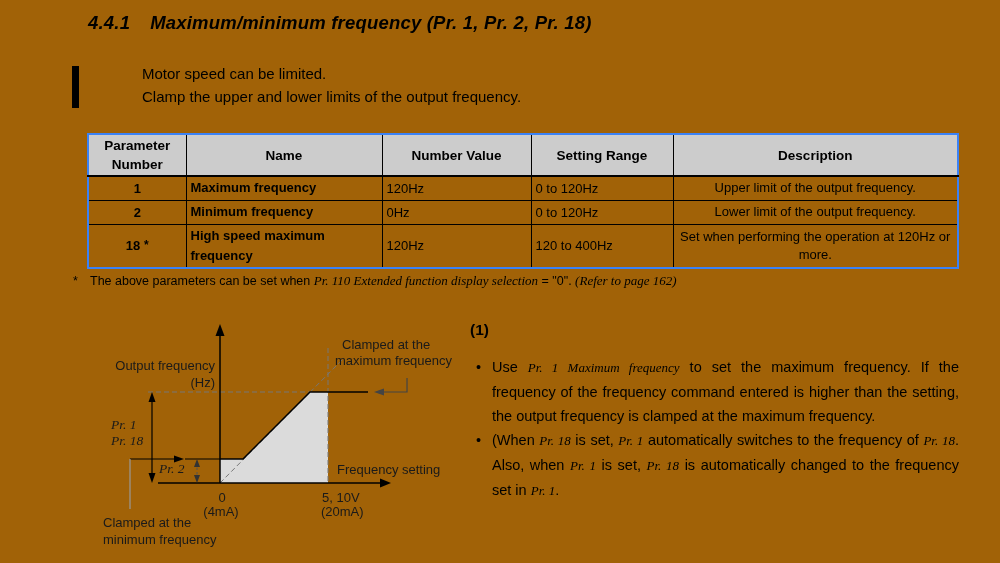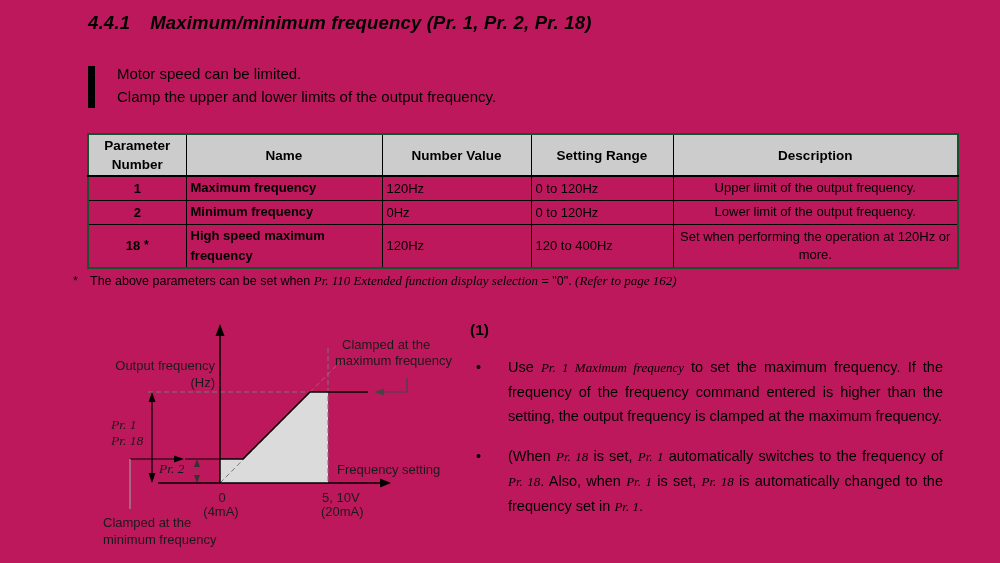--- a/index.html
+++ b/index.html
@@ -1,32 +1,32 @@
 <!DOCTYPE html>
 <html style="--header-bg: #cccccc;"><head>
 <meta charset="utf-8">
 <style>
   html,body{margin:0;padding:0;background:#f2f2f2;}
   .page{
-    position:relative;width:1000px;height:563px;background:#be185d;
+    position:relative;width:1000px;height:563px;background:#a16207;
     font-family:"Liberation Sans",sans-serif;color:#000;overflow:hidden;
   }
   
   .sec-title{
     position:absolute;left:88px;top:12px;display:flex;gap:20px;
     font-style:italic;font-weight:bold;font-size:18.5px;letter-spacing:.2px;
   }
   
-  .intro{position:absolute;left:88px;top:62px;}
+  .intro{position:absolute;left:72px;top:62px;padding-left:41px;}
   .intro-bar{position:absolute;left:0;top:4px;width:7px;height:42px;background:#000;}
   .intro-text{margin-left:29px;font-size:15px;line-height:23px;}
   
   table.params{
     position:absolute;left:87px;top:133px;border-collapse:collapse;
-    border:2px solid #14532d;table-layout:fixed;width:870px;
+    border:2px solid #3b82f6;table-layout:fixed;width:870px;
   }
   table.params th,table.params td{border:1px solid #000;padding:0 4px;overflow:hidden;}
   table.params thead th{
     background:var(--header-bg,#cccccc);font-weight:bold;font-size:13.5px;
     height:40px;text-align:center;vertical-align:middle;line-height:19px;
     border-bottom:2px solid #000;
   }
   table.params td{vertical-align:middle;font-size:13px;}
   td.c-num{text-align:center;font-weight:bold;font-size:14.5px;}
   td.c-name{font-weight:bold;font-size:15.5px;padding-left:9px;line-height:20px;}
@@ -42,21 +42,21 @@
   
   svg.diagram{position:absolute;left:88px;top:316px;}
   svg .lbl{font-family:"Liberation Sans",sans-serif;font-size:13px;fill:#1a1a1a;}
   svg .pr{font-family:"Liberation Serif",serif;font-style:italic;font-size:13.5px;fill:#1a1a1a;}
   
   .right-col{position:absolute;left:470px;top:321px;width:489px;}
   .sec1-head{display:flex;gap:20px;font-weight:bold;font-size:15.5px;}
   .bullets{margin-top:16px;font-size:14.5px;line-height:24px;text-align:justify;}
   .bullet{position:relative;padding-left:22px;}
   .bullet .dot{position:absolute;left:6px;top:0;}
-  .bullet p{margin:16px;}
+  .bullet p{margin:0;}
 </style>
 </head>
 <body>
 
 <div class="page">
 
   <div class="sec-title">
     <span>4.4.1</span>
     <span>Maximum/minimum frequency (Pr. 1, Pr. 2, Pr. 18)</span>
   </div>

